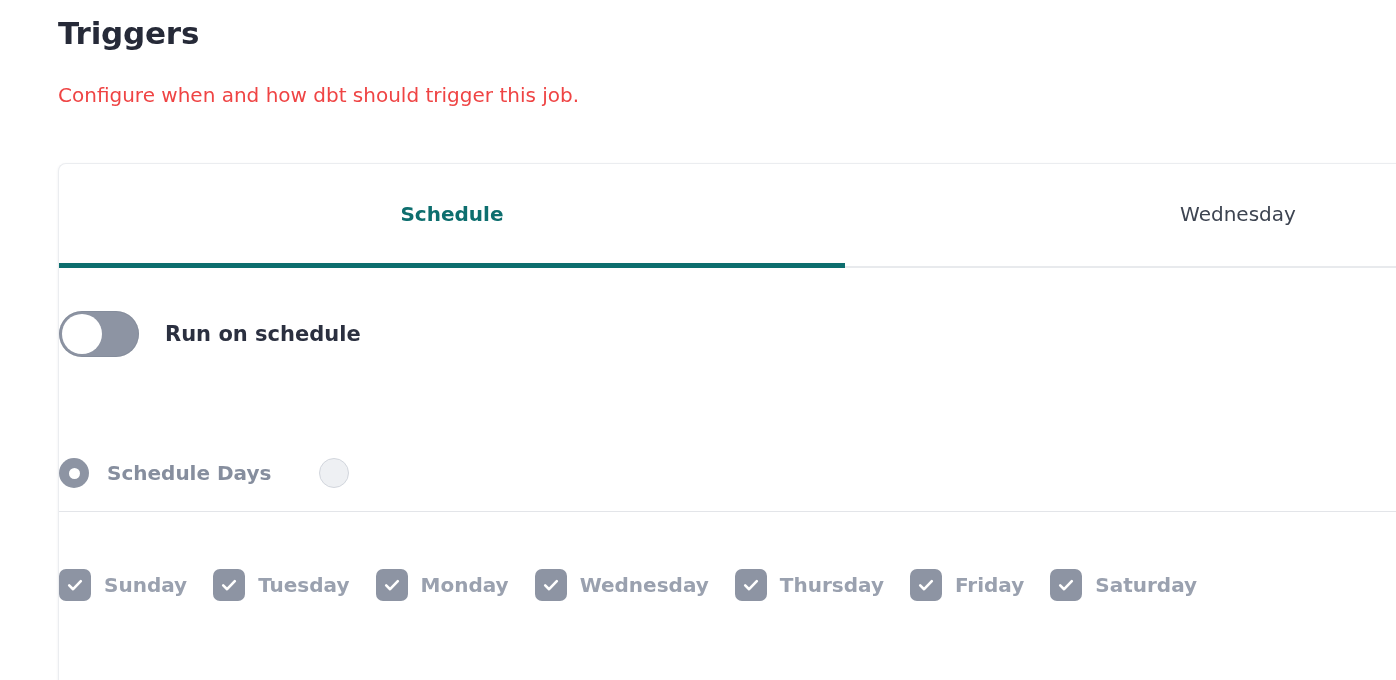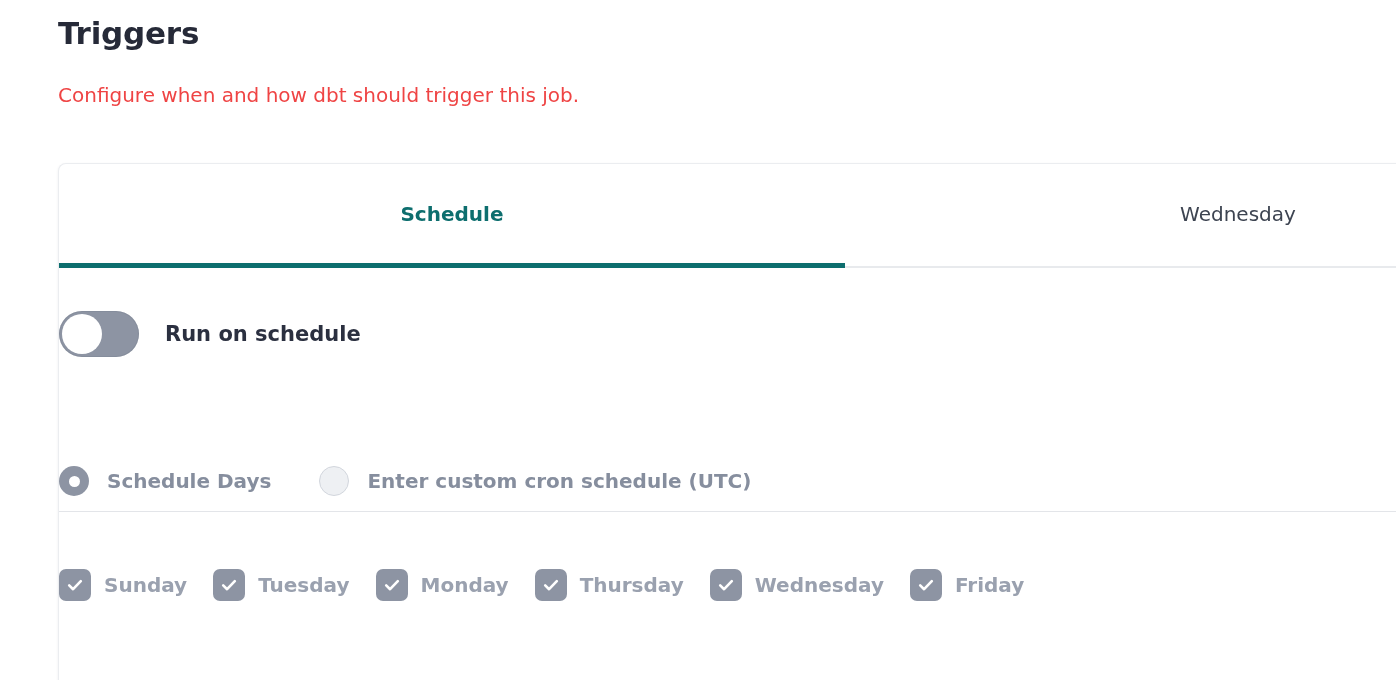--- a/index.html
+++ b/index.html
@@ -136,21 +136,21 @@
     font-weight: 700;
     color: #2b3040;
     white-space: nowrap;
     text-align: center;
   }
 
   
   .radio-row {
     position: absolute;
     left: 0;
-    top: 302px;
+    top: 294px;
     display: flex;
   }
   .radio-item {
     display: flex;
     align-items: center;
     cursor: pointer;
   }
   .radio-item + .radio-item {
     margin-left: 48px;
   }
@@ -262,21 +262,20 @@
       <div class="toggle-label">Run on schedule</div>
     </div>
 
     <div class="radio-row">
       <div class="radio-item">
         <span class="radio checked"></span>
         <span class="radio-label">Schedule Days</span>
       </div>
       <div class="radio-item">
         <span class="radio unchecked"></span>
-        <span class="radio-label">Enter custom cron schedule (UTC)</span>
       </div>
     </div>
 
     <div class="divider"></div>
 
     <div class="days-row">
 
       <div class="day-item">
         <span class="checkbox">
           <svg width="20" height="20" viewBox="0 0 20 20" aria-hidden="true">
@@ -303,38 +302,46 @@
         </span>
         <span class="day-label">Monday</span>
       </div>
 
       <div class="day-item">
         <span class="checkbox">
           <svg width="20" height="20" viewBox="0 0 20 20" aria-hidden="true">
             <path d="M4.2 10.4 L8.1 14.2 L15.8 6.2" fill="none" stroke="#ffffff" stroke-width="2.6" stroke-linecap="round" stroke-linejoin="round"></path>
           </svg>
         </span>
+        <span class="day-label">Wednesday</span>
+      </div>
+
+      <div class="day-item">
+        <span class="checkbox">
+          <svg width="20" height="20" viewBox="0 0 20 20" aria-hidden="true">
+            <path d="M4.2 10.4 L8.1 14.2 L15.8 6.2" fill="none" stroke="#ffffff" stroke-width="2.6" stroke-linecap="round" stroke-linejoin="round"></path>
+          </svg>
+        </span>
         <span class="day-label">Thursday</span>
       </div>
 
       <div class="day-item">
         <span class="checkbox">
           <svg width="20" height="20" viewBox="0 0 20 20" aria-hidden="true">
             <path d="M4.2 10.4 L8.1 14.2 L15.8 6.2" fill="none" stroke="#ffffff" stroke-width="2.6" stroke-linecap="round" stroke-linejoin="round"></path>
           </svg>
         </span>
-        <span class="day-label">Wednesday</span>
-      </div>
-
-      <div class="day-item">
-        <span class="checkbox">
-          <svg width="20" height="20" viewBox="0 0 20 20" aria-hidden="true">
-            <path d="M4.2 10.4 L8.1 14.2 L15.8 6.2" fill="none" stroke="#ffffff" stroke-width="2.6" stroke-linecap="round" stroke-linejoin="round"></path>
-          </svg>
-        </span>
         <span class="day-label">Friday</span>
       </div>
 
+      <div class="day-item">
+        <span class="checkbox">
+          <svg width="20" height="20" viewBox="0 0 20 20" aria-hidden="true">
+            <path d="M4.2 10.4 L8.1 14.2 L15.8 6.2" fill="none" stroke="#ffffff" stroke-width="2.6" stroke-linecap="round" stroke-linejoin="round"></path>
+          </svg>
+        </span>
+        <span class="day-label">Saturday</span>
+      </div>
 
     </div>
 
   </div>
 </div>
 
 </body></html>

